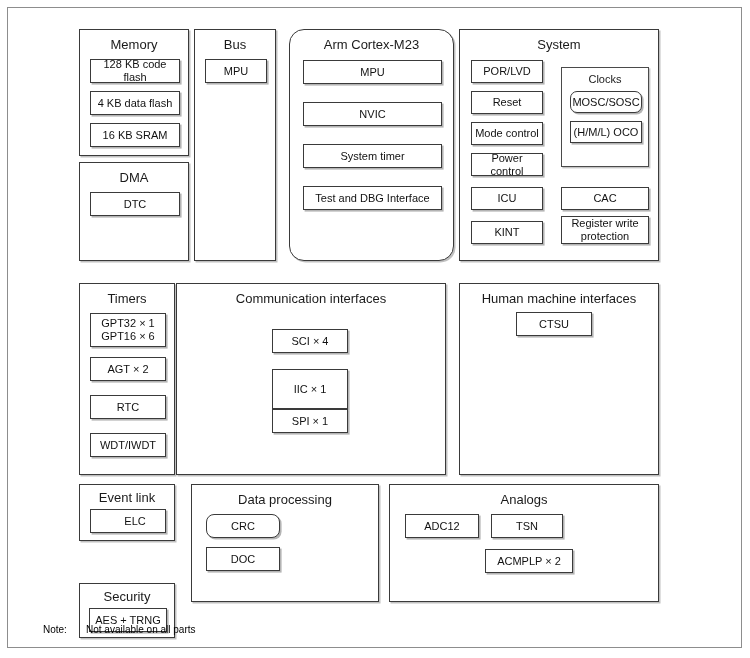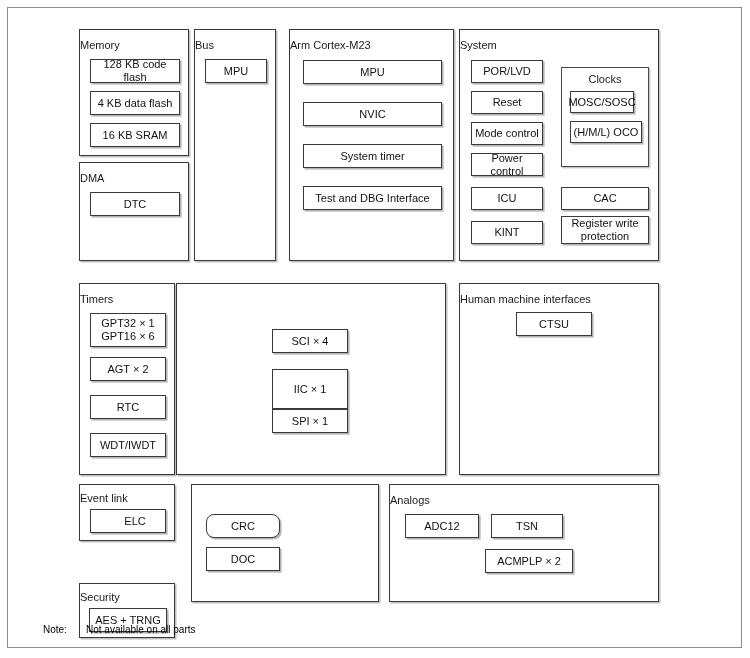--- a/index.html
+++ b/index.html
@@ -34,21 +34,22 @@
     position: absolute;
     box-sizing: border-box;
     border: 1.3px solid #3a3a3a;
     background: #ffffff;
     box-shadow: 1.5px 1.5px 0 0 rgba(140,140,140,0.55);
   }
   .group > .group-title {
     position: absolute;
     left: 0;
     right: 0;
-    font-size: 11px;
+    text-align: center;
+    font-size: 13px;
     line-height: 14px;
     color: #1a1a1a;
     white-space: nowrap;
   }
   
   .blk {
     position: absolute;
     box-sizing: border-box;
     border: 1.3px solid #3a3a3a;
     background: #ffffff;
@@ -106,59 +107,60 @@
     <div class="group" style="left:71px; top:154px; width:110px; height:99px;">
       <div class="group-title" style="top:8px;">DMA</div>
       <div class="blk" style="left:10px; top:29px; width:90px; height:24px;">DTC</div>
     </div>
 
     <div class="group" style="left:186px; top:21px; width:82px; height:232px;">
       <div class="group-title" style="top:8px;">Bus</div>
       <div class="blk" style="left:10px; top:29px; width:62px; height:24px;">MPU</div>
     </div>
 
-    <div class="group" style="left:281px; top:21px; width:165px; height:232px;">
+    <div class="group" style="left:281px; top:21px; width:165px; height:232px;border-radius:15px;">
       <div class="group-title" style="top:8px;">Arm Cortex-M23</div>
       <div class="blk" style="left:13px; top:30px; width:139px; height:24px;">MPU</div>
       <div class="blk" style="left:13px; top:72px; width:139px; height:24px;">NVIC</div>
       <div class="blk" style="left:13px; top:114px; width:139px; height:24px;">System timer</div>
       <div class="blk" style="left:13px; top:156px; width:139px; height:24px;">Test and DBG Interface</div>
     </div>
 
     <div class="group" style="left:451px; top:21px; width:200px; height:232px;">
       <div class="group-title" style="top:8px;">System</div>
 
       <div class="blk" style="left:11px; top:30px; width:72px; height:23px;">POR/LVD</div>
       <div class="blk" style="left:11px; top:61px; width:72px; height:23px;">Reset</div>
       <div class="blk" style="left:11px; top:92px; width:72px; height:23px;">Mode control</div>
       <div class="blk" style="left:11px; top:123px; width:72px; height:23px;">Power control</div>
       <div class="blk" style="left:11px; top:157px; width:72px; height:23px;">ICU</div>
       <div class="blk" style="left:11px; top:191px; width:72px; height:23px;">KINT</div>
 
       <div class="subgroup" style="left:101px; top:37px; width:88px; height:100px;">
         <div class="group-title" style="top:5px;">Clocks</div>
-        <div class="blk" style="left:8px; top:23px; width:64px; height:22px;">MOSC/SOSC</div>
+        <div class="blk" style="left:8px; top:23px; width:72px; height:22px;border-radius:7px;">MOSC/SOSC</div>
         <div class="blk" style="left:8px; top:53px; width:72px; height:22px;">(H/M/L) OCO</div>
       </div>
 
       <div class="blk" style="left:101px; top:157px; width:88px; height:23px;">CAC</div>
       <div class="blk" style="left:101px; top:186px; width:88px; height:28px;">Register write
 protection</div>
     </div>
 
     <div class="group" style="left:71px; top:275px; width:96px; height:192px;">
       <div class="group-title" style="top:8px;">Timers</div>
       <div class="blk" style="left:10px; top:29px; width:76px; height:34px;">GPT32 × 1
 GPT16 × 6</div>
       <div class="blk" style="left:10px; top:73px; width:76px; height:24px;">AGT × 2</div>
       <div class="blk" style="left:10px; top:111px; width:76px; height:24px;">RTC</div>
       <div class="blk" style="left:10px; top:149px; width:76px; height:24px;">WDT/IWDT</div>
     </div>
 
     <div class="group" style="left:168px; top:275px; width:270px; height:192px;">
+      <div class="group-title" style="top:8px;">Communication interfaces</div>
       <div class="blk" style="left:95px; top:45px; width:76px; height:24px;">SCI × 4</div>
       <div class="blk" style="left:95px; top:85px; width:76px; height:40px;">IIC × 1</div>
       <div class="blk" style="left:95px; top:125px; width:76px; height:24px;">SPI × 1</div>
     </div>
 
     <div class="group" style="left:451px; top:275px; width:200px; height:192px;">
       <div class="group-title" style="top:8px;">Human machine interfaces</div>
       <div class="blk" style="left:56px; top:28px; width:76px; height:24px;">CTSU</div>
     </div>
 
@@ -166,20 +168,21 @@
       <div class="group-title" style="top:6px;">Event link</div>
       <div class="blk" style="left:10px; top:24px; width:76px; height:24px;padding-left:16px;">ELC</div>
     </div>
 
     <div class="group" style="left:71px; top:539px; width:96px; height:55px;margin-top:36px;">
       <div class="group-title" style="top:6px;">Security</div>
       <div class="blk" style="left:9px; top:24px; width:78px; height:24px;">AES + TRNG</div>
     </div>
 
     <div class="group" style="left:183px; top:476px; width:188px; height:118px;">
+      <div class="group-title" style="top:8px;">Data processing</div>
       <div class="blk" style="left:14px; top:29px; width:74px; height:24px;border-radius:8px;">CRC</div>
       <div class="blk" style="left:14px; top:62px; width:74px; height:24px;">DOC</div>
     </div>
 
     <div class="group" style="left:381px; top:476px; width:270px; height:118px;">
       <div class="group-title" style="top:8px;">Analogs</div>
       <div class="blk" style="left:15px; top:29px; width:74px; height:24px;">ADC12</div>
       <div class="blk" style="left:101px; top:29px; width:72px; height:24px;">TSN</div>
       <div class="blk" style="left:95px; top:64px; width:88px; height:24px;">ACMPLP × 2</div>
     </div>

